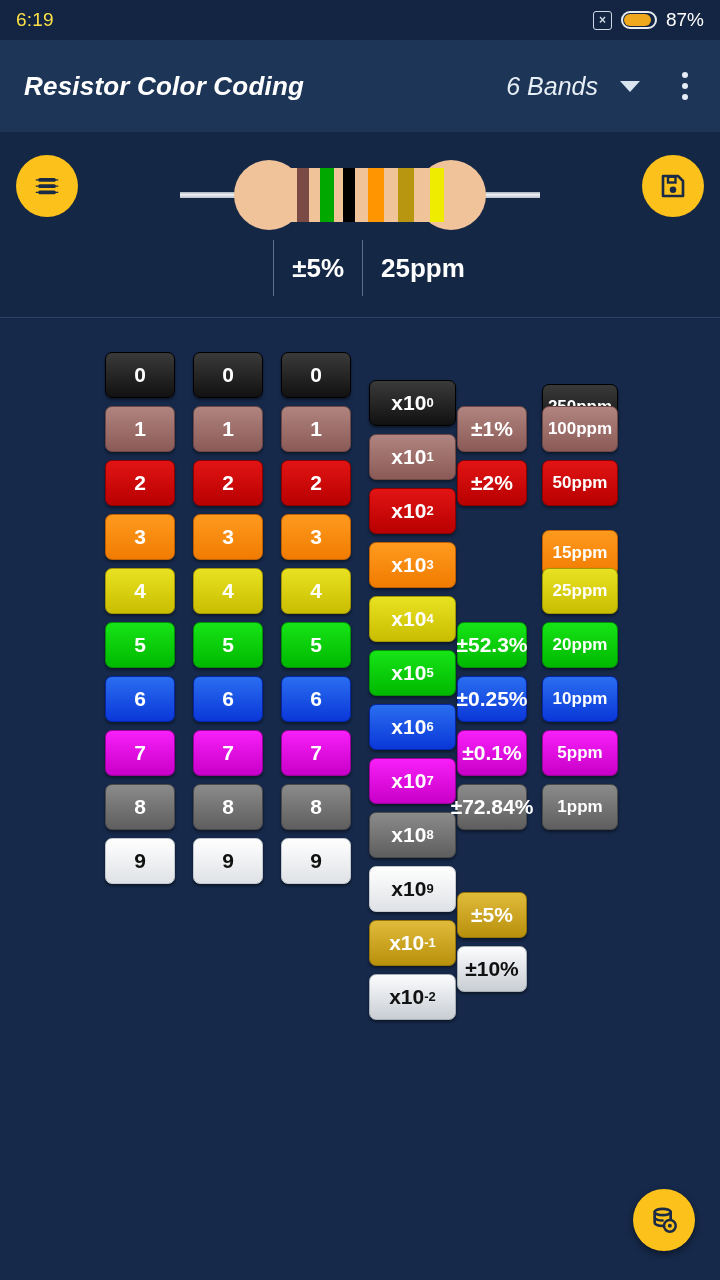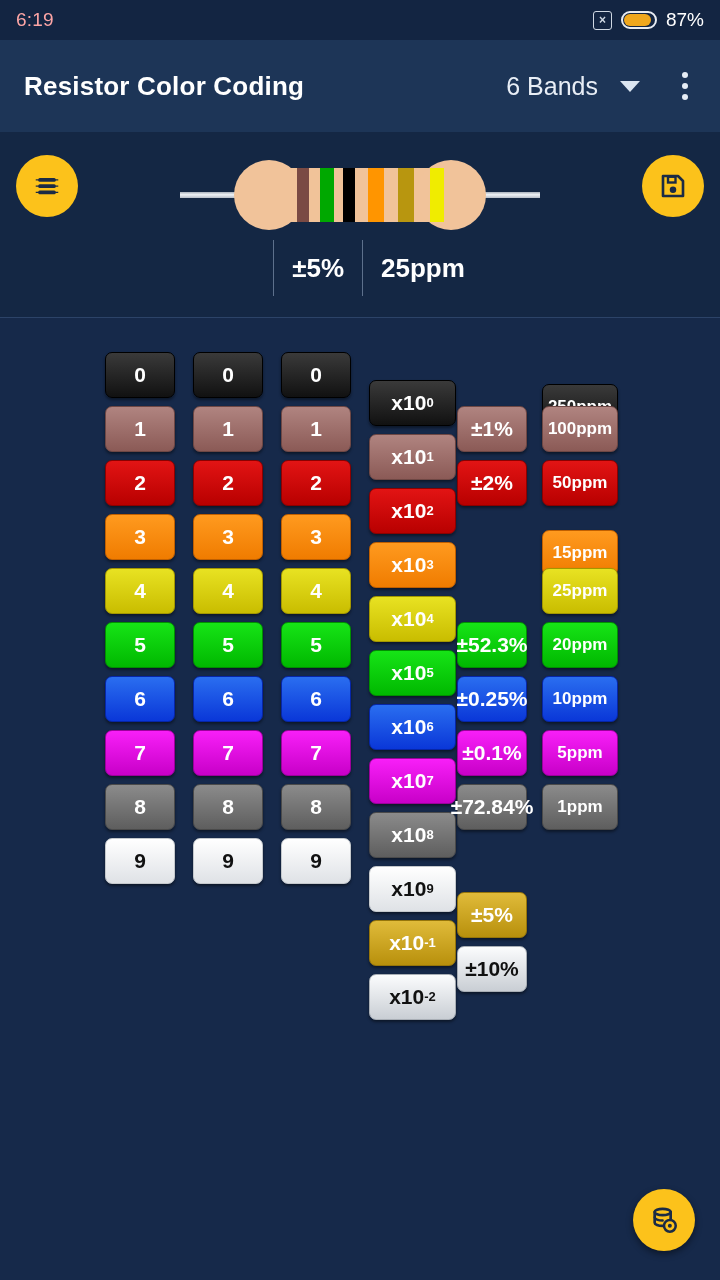--- a/index.html
+++ b/index.html
@@ -11,36 +11,36 @@
   }
   #root { position:relative; width:720px; height:1280px; background:#16294a; }
 
   
   .statusbar {
     position:absolute; top:0; left:0; width:720px; height:40px;
     background:#132542;
     display:flex; align-items:center; justify-content:space-between;
     padding:0 16px;
   }
-  .status-time { color:#fca5a5; font-size:19px; font-weight:400; letter-spacing:.2px; }
+  .status-time { color:#fde047; font-size:19px; font-weight:400; letter-spacing:.2px; }
   .status-right { display:flex; align-items:center; gap:9px; }
   .sim-x {
     width:19px; height:19px; border:1.8px solid #cfd8e3; border-radius:3px;
     color:#cfd8e3; font-size:12px; font-weight:bold;
     display:flex; align-items:center; justify-content:center; line-height:1;
   }
   .battery { position:relative; width:36px; height:18px; border:2px solid #e9edf3; border-radius:9px; }
   .battery-fill { position:absolute; top:1px; left:1px; bottom:1px; width:27px; background:#f0a81e; border-radius:7px; }
   .battery-pct { color:#ffffff; font-size:19px; font-weight:400; }
 
   
   .appbar {
     position:absolute; top:40px; left:0; width:720px; height:92px;
     background:#1d3557;
-    display:flex; align-items:center; padding:0 24px;
+    display:flex; align-items:center; padding:0 24px;font-style:italic;
   }
   .app-title { color:#ffffff; font-size:26px; font-weight:bold; letter-spacing:.2px; flex:0 0 auto; }
   .appbar-spacer { flex:1 1 auto; }
   .bands-select { display:flex; align-items:center; gap:22px; color:#e8eef6; font-size:25px; font-weight:400; }
   .caret { width:0; height:0; border-left:10px solid transparent; border-right:10px solid transparent; border-top:11px solid #dbe5f0; }
   .overflow-menu { display:flex; flex-direction:column; gap:5px; margin-left:34px; padding:6px 8px; }
   .overflow-menu i { display:block; width:6px; height:6px; border-radius:50%; background:#e6edf6; }
 
   
   .resistor-panel {

